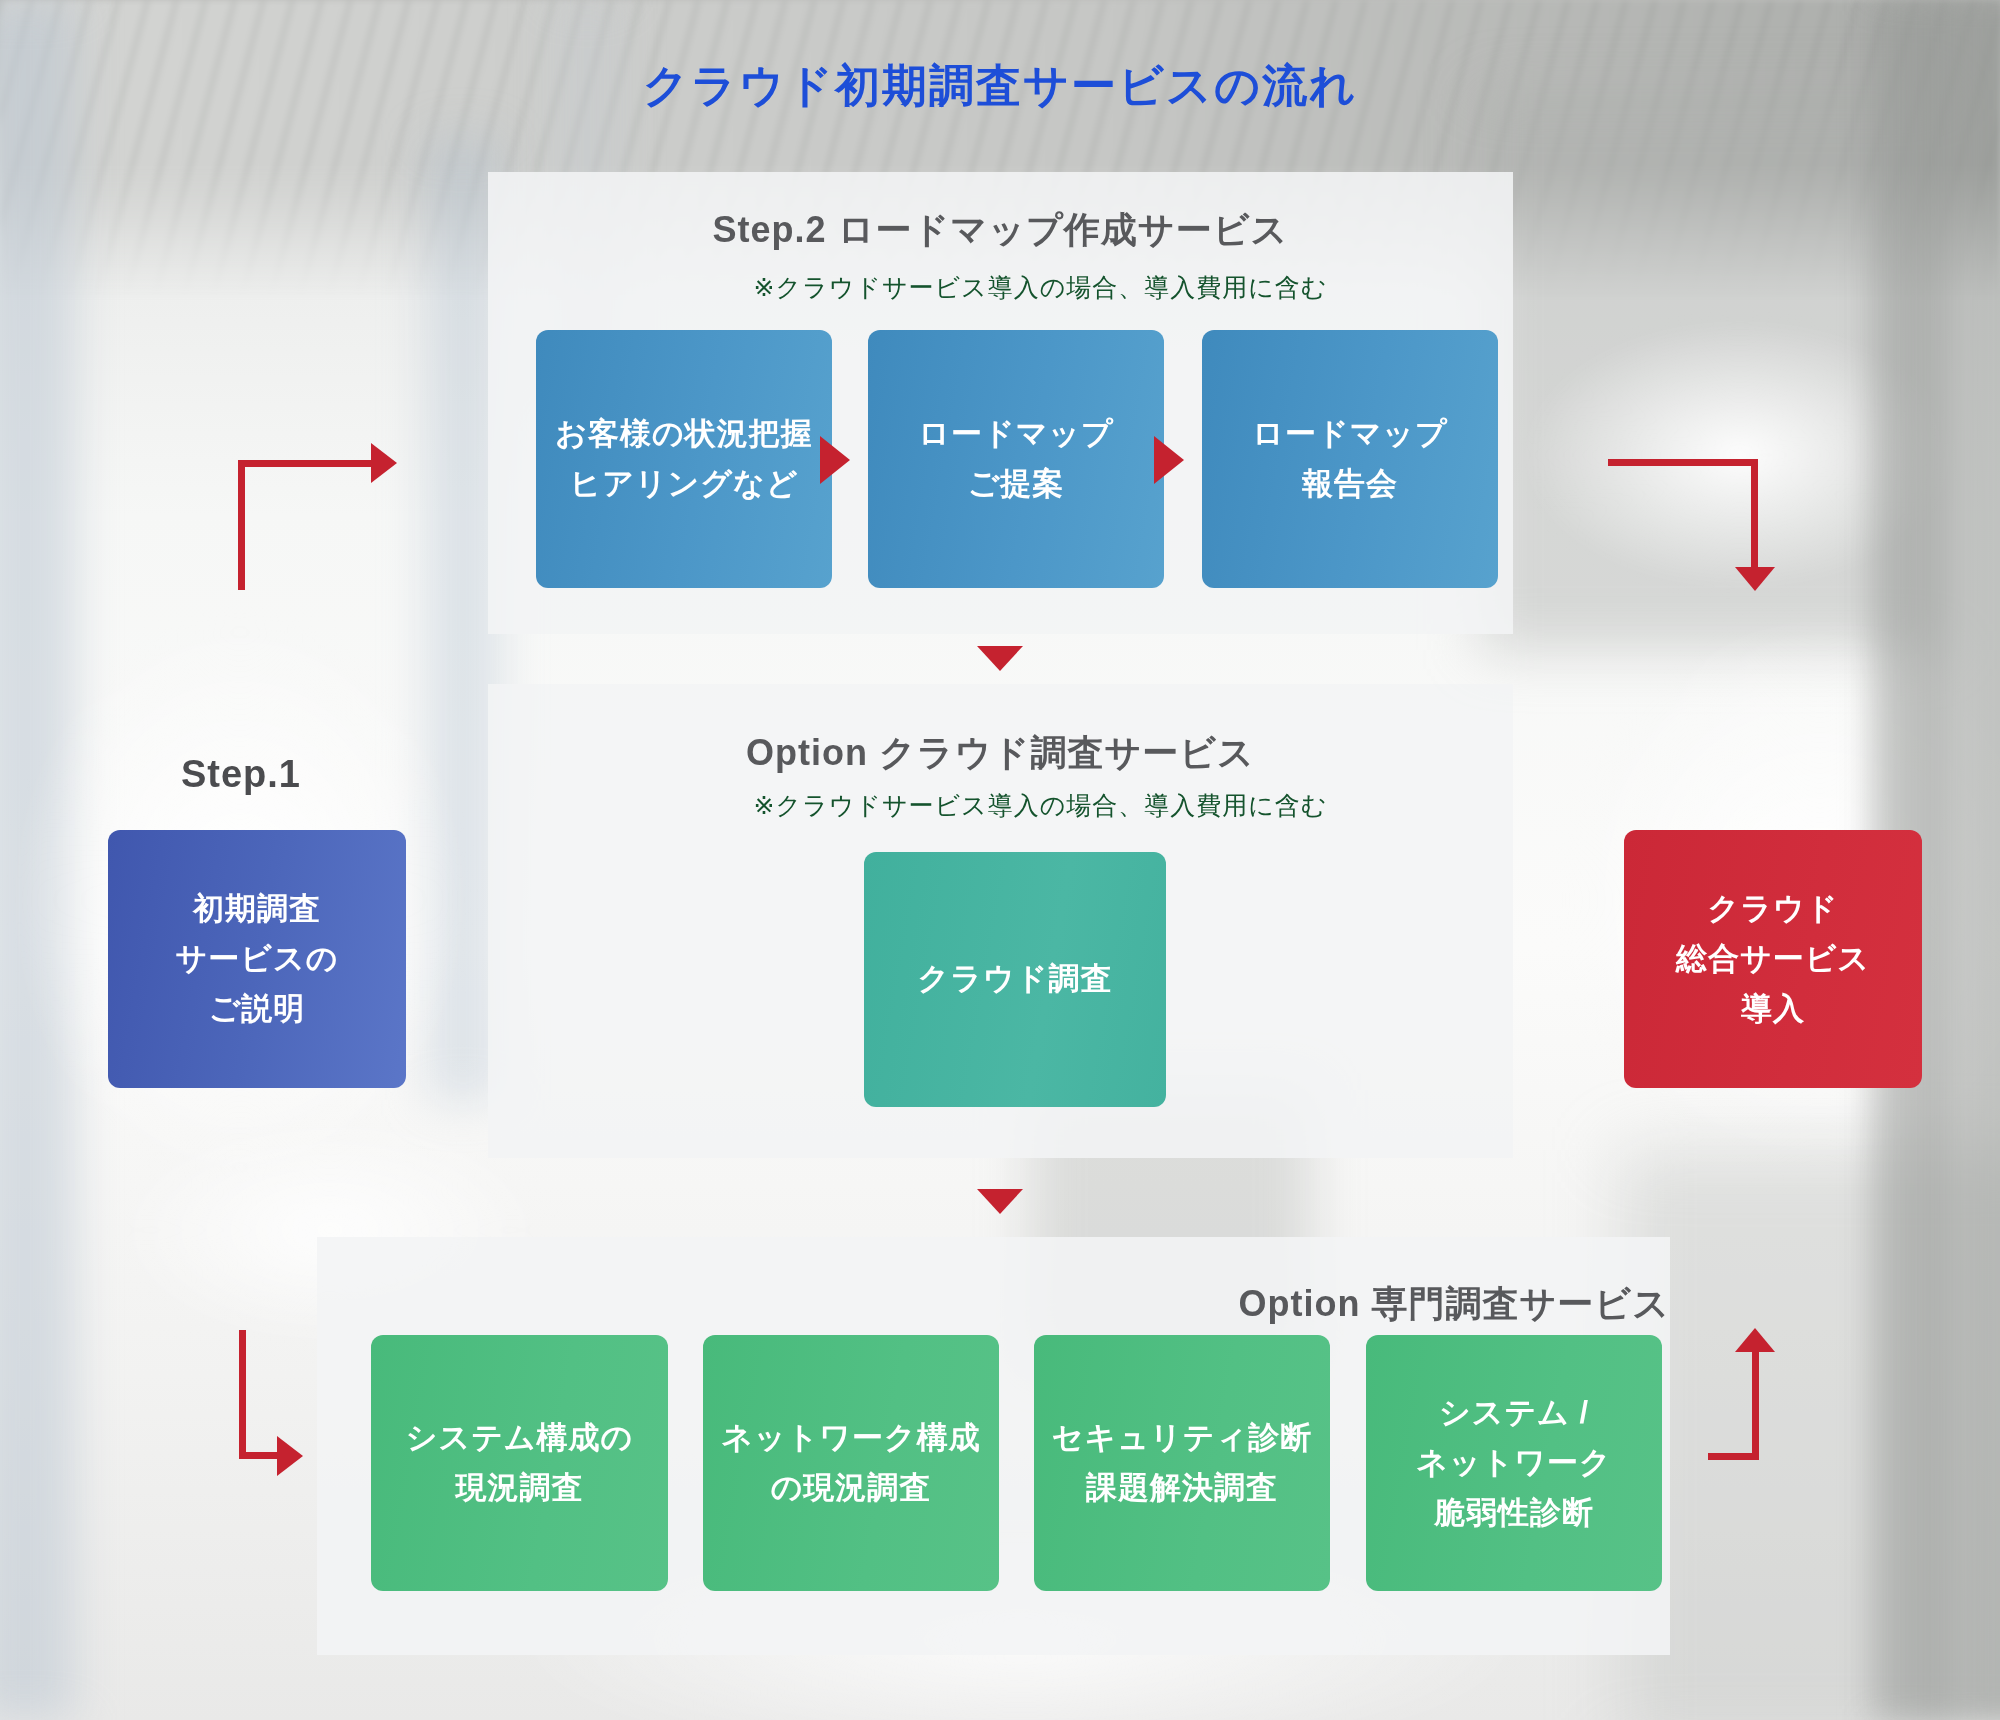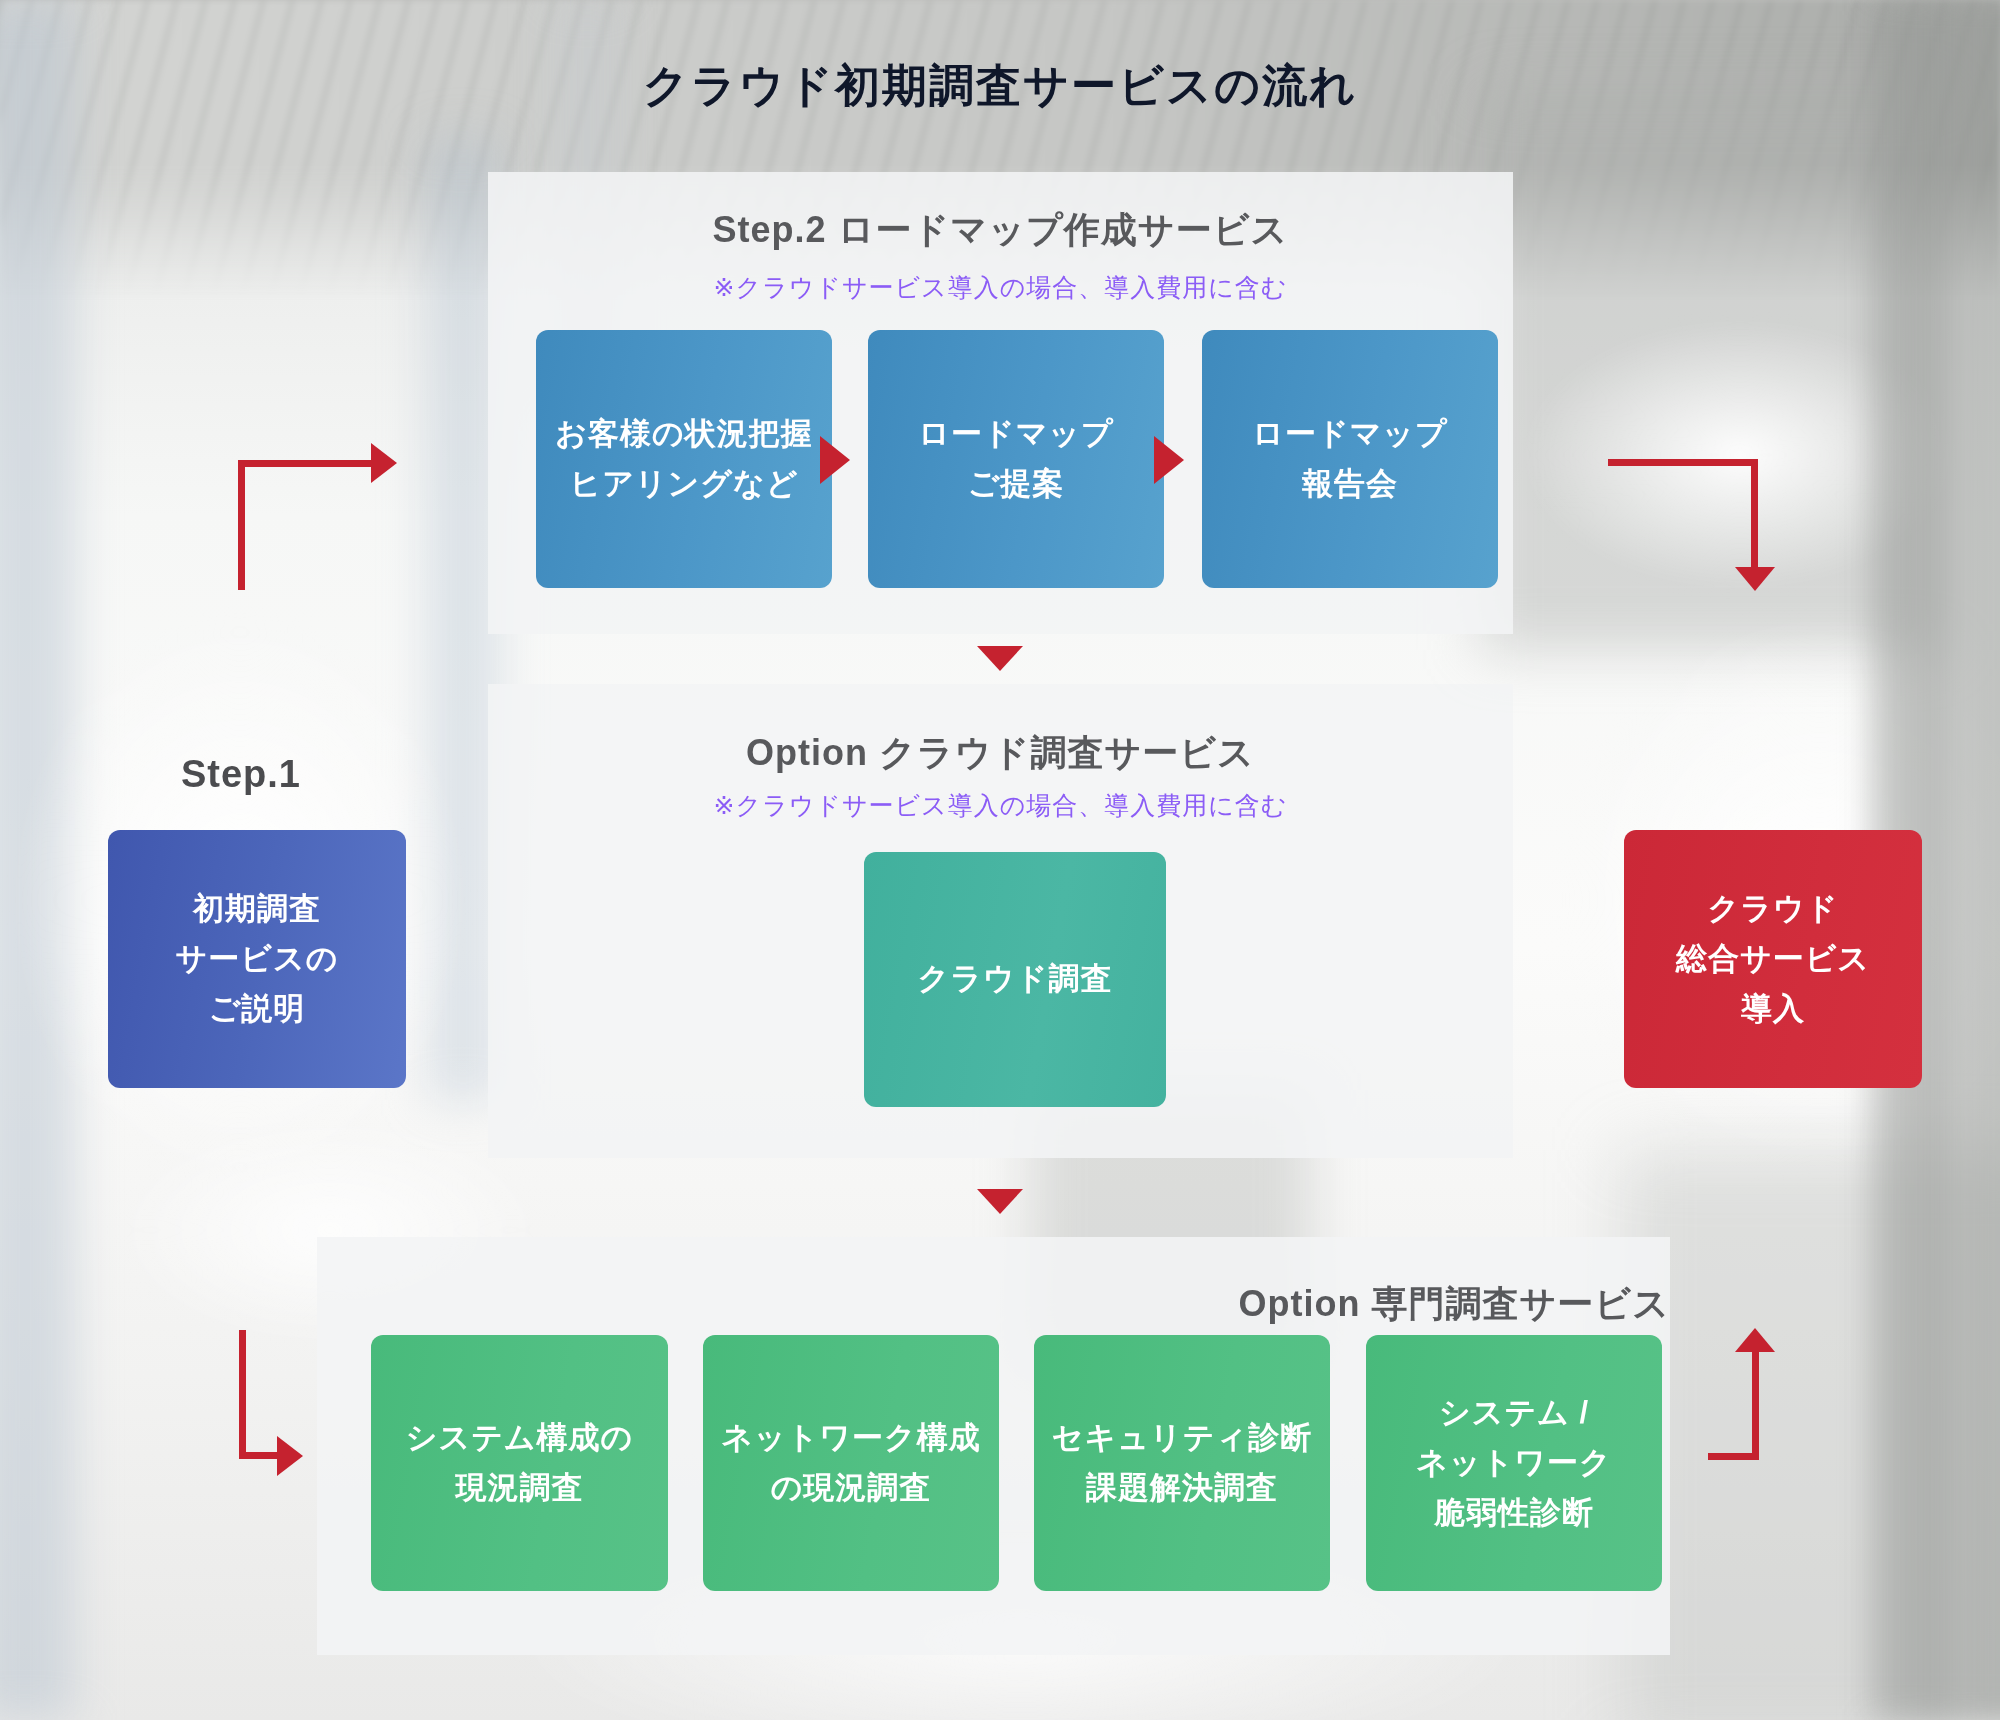--- a/index.html
+++ b/index.html
@@ -32,26 +32,26 @@
   .bg-bottom-right{left:1620px;top:1150px;width:420px;height:600px;background:rgba(188,190,188,0.4);filter:blur(34px);}
 
   
   .panel{position:absolute;background:rgba(243,244,245,0.88);}
   #panel-step2{left:488px;top:172px;width:1025px;height:462px;}
   #panel-option-cloud{left:488px;top:684px;width:1025px;height:474px;}
   #panel-option-expert{left:317px;top:1237px;width:1353px;height:418px;}
 
   
   .page-title{position:absolute;left:0;top:56px;width:2000px;text-align:center;
-    font-size:45px;font-weight:bold;color:#0f172a;letter-spacing:2px;}
+    font-size:45px;font-weight:bold;color:#1d4ed8;letter-spacing:2px;}
   .panel-heading{position:absolute;text-align:center;font-size:36px;font-weight:bold;color:#58595c;letter-spacing:1px;}
   #h-step2{left:488px;top:206px;width:1025px;}
   #h-option-cloud{left:488px;top:729px;width:1025px;}
   #h-option-expert{left:317px;top:1280px;width:1353px;text-align:right;}
-  .panel-note{position:absolute;text-align:center;font-size:25px;color:#8b5cf6;letter-spacing:1px;}
+  .panel-note{position:absolute;text-align:center;font-size:25px;color:#14532d;letter-spacing:1px;padding-left:40px;}
   #n-step2{left:488px;top:271px;width:1025px;}
   #n-option-cloud{left:488px;top:789px;width:1025px;}
   .side-label{position:absolute;text-align:center;font-size:38px;font-weight:bold;color:#4b4c4f;letter-spacing:1px;}
   #step1-label{left:91px;top:753px;width:300px;}
 
   
   .fbox{position:absolute;border-radius:12px;display:flex;align-items:center;justify-content:center;
     color:#ffffff;font-weight:bold;font-size:31px;line-height:1.62;text-align:center;
     white-space:pre-line;letter-spacing:1px;margin-left:16px;}
   .fbox.blue{background:linear-gradient(100deg,#3f8abd 0%,#4c97c8 55%,#57a2ce 100%);}

